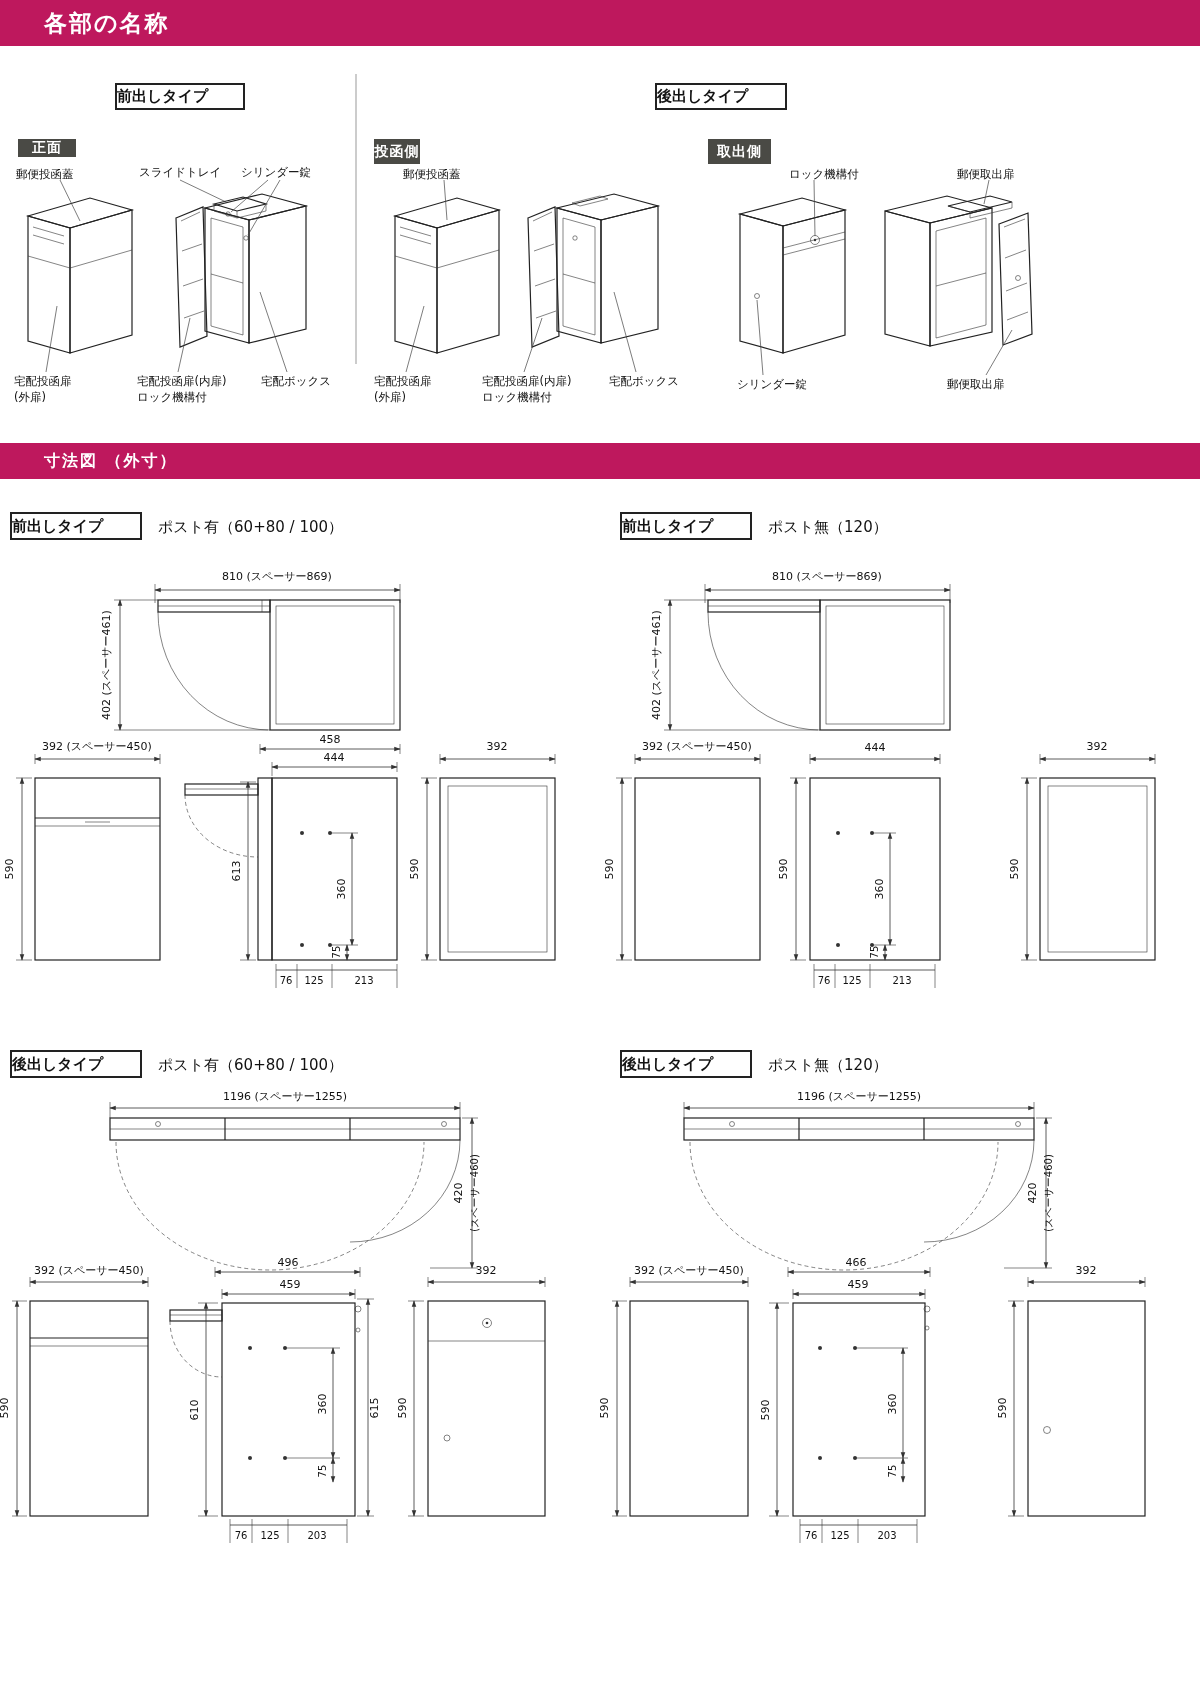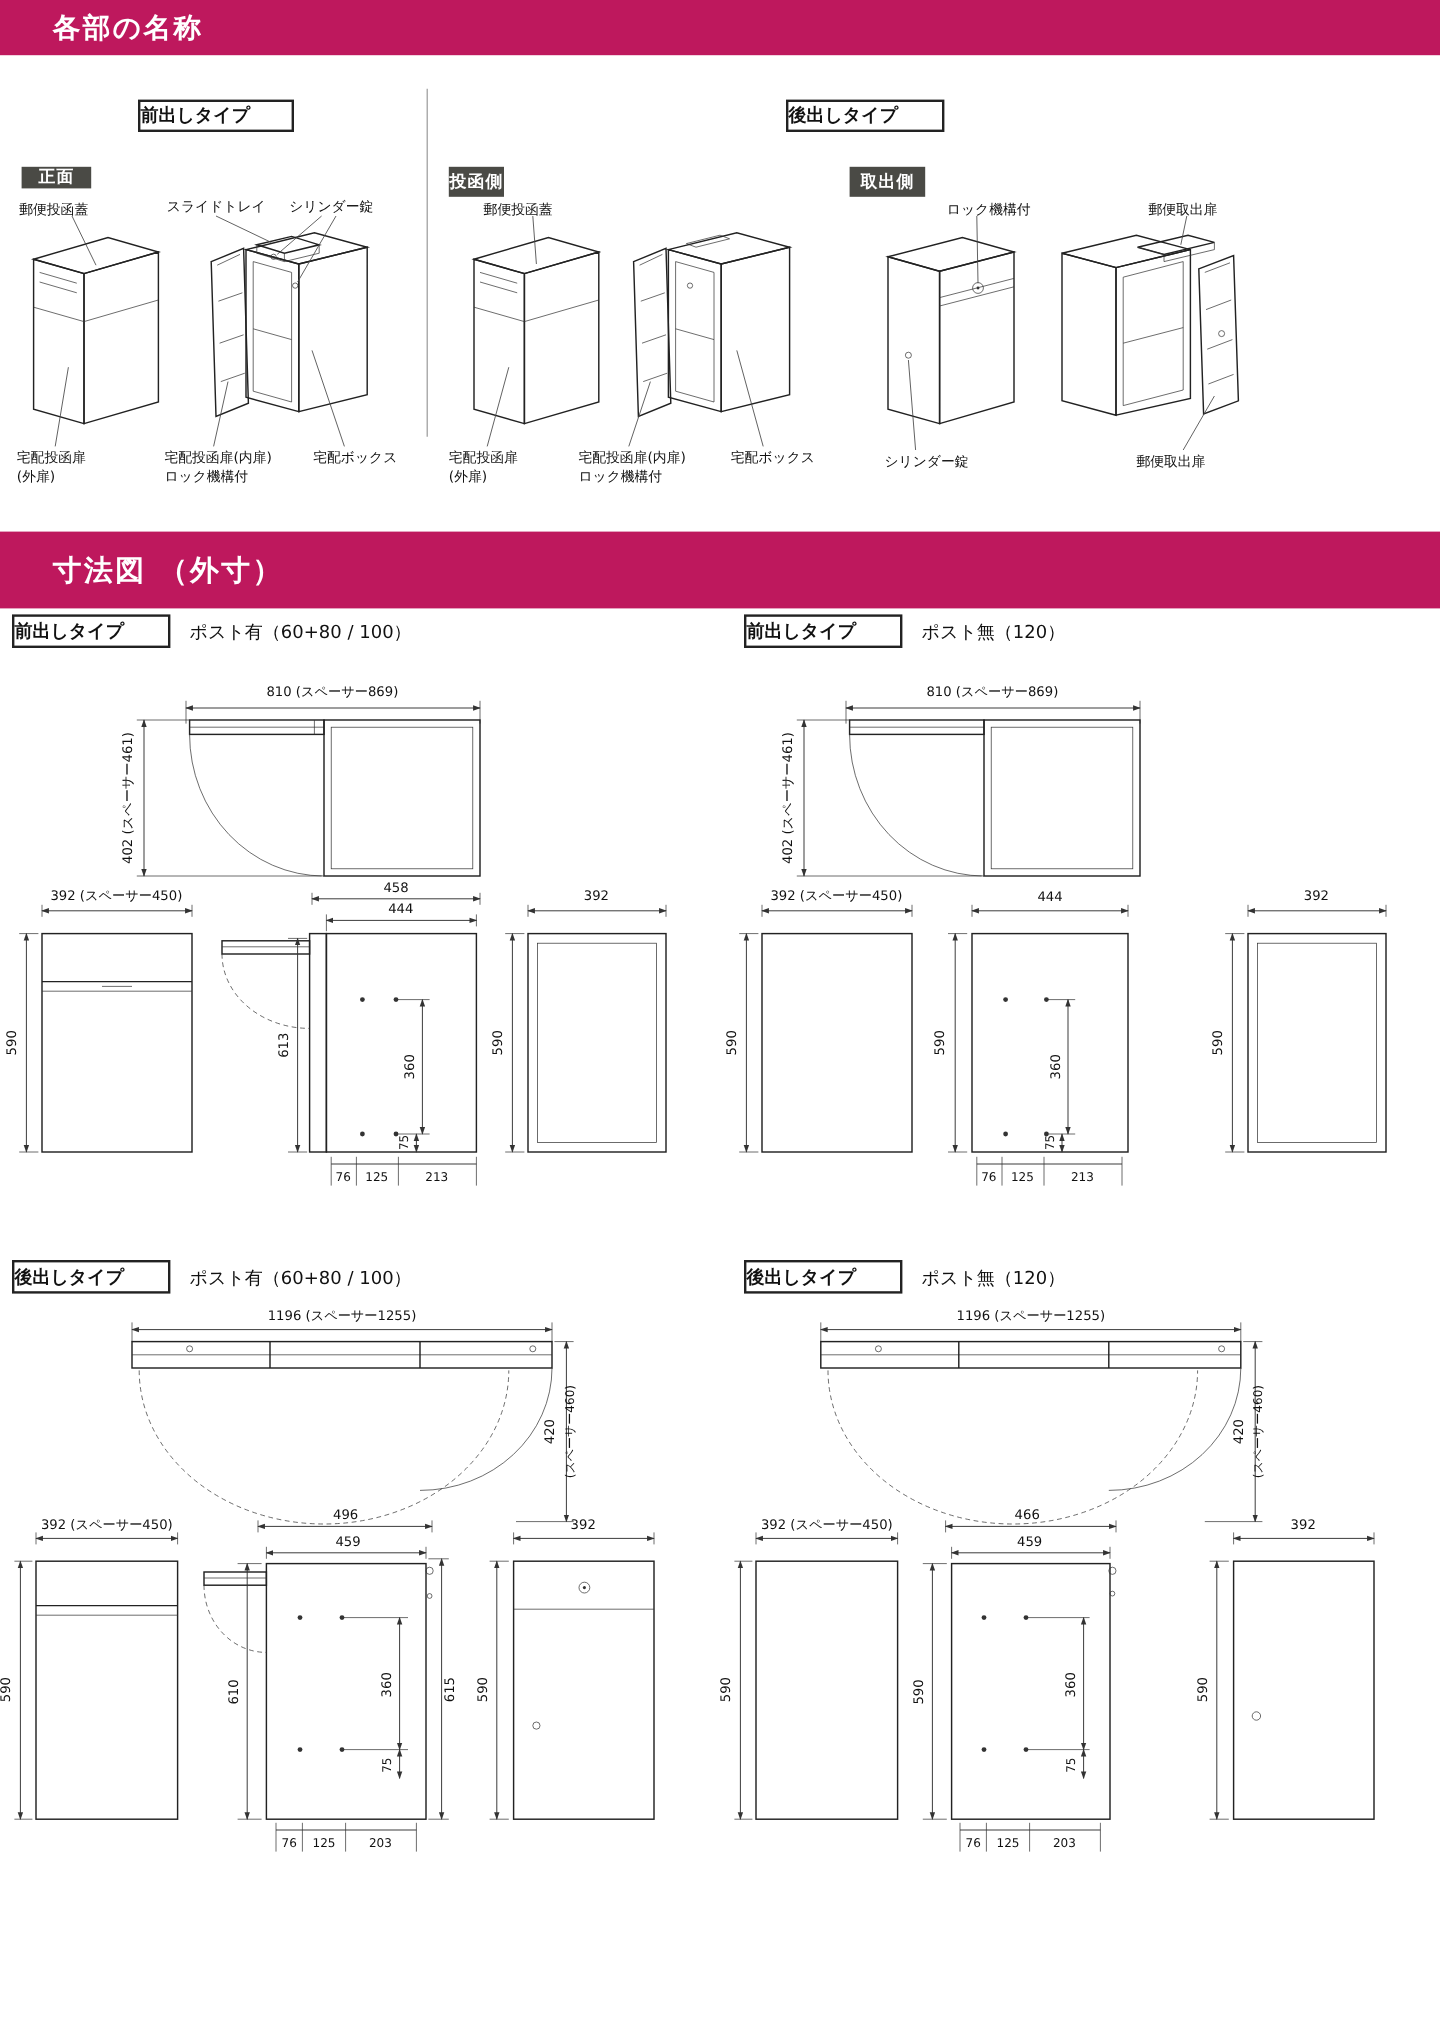--- a/index.html
+++ b/index.html
@@ -1,21 +1,21 @@
 <!DOCTYPE html>
 <html><head>
 <meta charset="utf-8">
 <style>
   *{box-sizing:border-box}
   body{margin:0;font-family:"DejaVu Sans","Liberation Sans",sans-serif;background:#e9e9e9}
   .page{position:relative;width:1200px;height:1700px;margin:0 auto;background:#fff;overflow:hidden}
   .section-header{position:absolute;left:0;width:100%;background:#be185d;color:#fff;display:flex;align-items:center;padding-left:44px}
   .section-header span{font-weight:bold;letter-spacing:2px}
   #hdr1{top:0;height:46px;font-size:23px}
-  #hdr2{top:443px;height:64px;font-size:24px}
+  #hdr2{top:443px;height:36px;font-size:16px}
   .parts{position:absolute;top:46px;left:0;width:1200px;height:397px}
   .art{position:absolute;left:0;top:0}
   .type-box{position:absolute;border:2px solid #222;color:#111;font-size:15px;font-weight:bold;display:flex;align-items:center;justify-content:flex-start;background:#fff;white-space:nowrap}
   .badge{position:absolute;background:#4a4a45;color:#fff;font-size:14px;font-weight:bold;display:flex;align-items:center;justify-content:center;letter-spacing:1px}
   .plabel{position:absolute;font-size:11.5px;color:#111;line-height:1.35;white-space:nowrap}
   .variant{position:absolute;font-size:15px;color:#111;white-space:nowrap}
   .quad{position:absolute}
   svg .ln{stroke:#222;stroke-width:1.2;fill:none}
   svg .thin{stroke:#333;stroke-width:0.6;fill:none}
   svg .dim{stroke:#333;stroke-width:0.8;fill:none}

